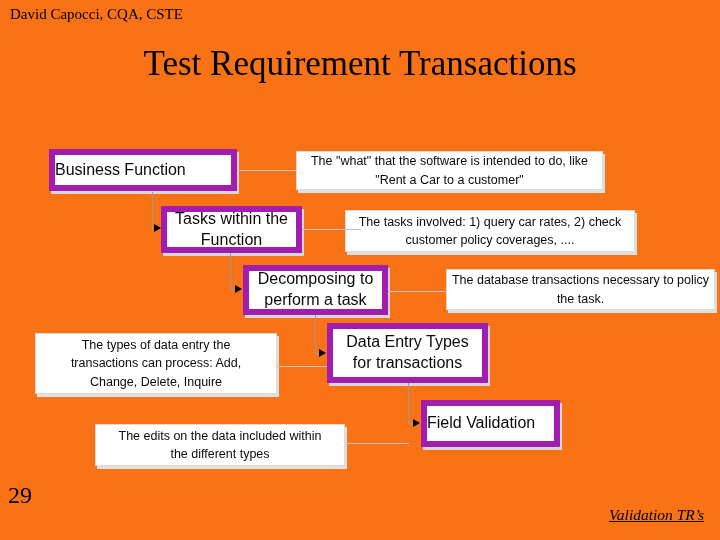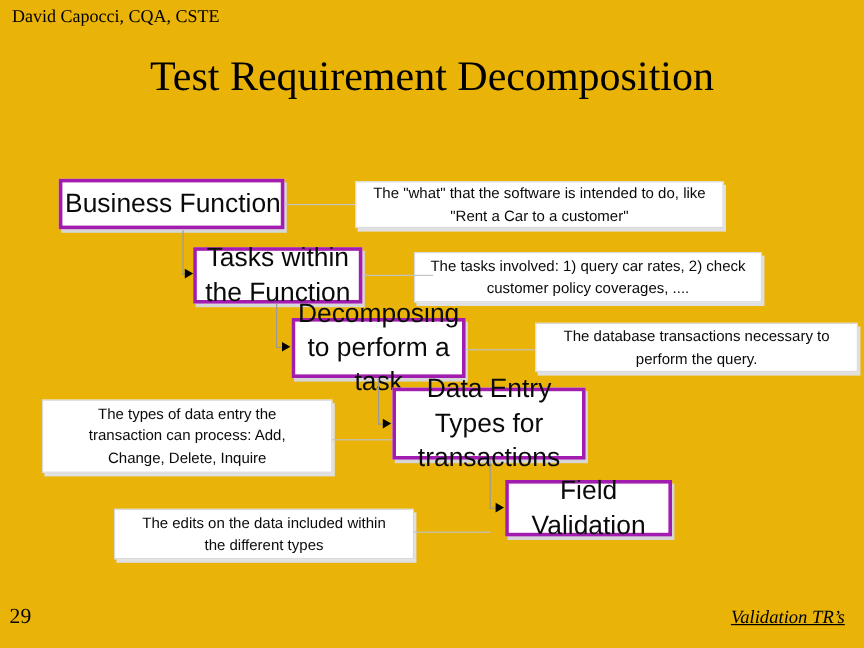--- a/index.html
+++ b/index.html
@@ -1,53 +1,53 @@
 <!DOCTYPE html>
 <html><head>
 <meta charset="utf-8">
 <style>
   html,body{margin:0;padding:0;background:#fff;}
   .slide{
-    position:relative;width:720px;height:540px;background:#eab308;
+    position:relative;width:720px;height:540px;background:#f97316;
     overflow:hidden;font-family:"Liberation Sans",sans-serif;color:#000;
   }
   .header-credit{
     position:absolute;left:10px;top:6px;
     font-family:"Liberation Serif","DejaVu Serif",serif;
     font-size:15px;color:#000;white-space:nowrap;
   }
   .slide-title{
     position:absolute;left:0;right:0;top:44px;text-align:center;
     font-family:"Liberation Serif","DejaVu Serif",serif;
     font-size:35px;color:#000;white-space:nowrap;
   }
   .flow-box{
     position:absolute;background:#ffffff;
-    border:3px solid #a21caf;box-shadow:2px 3px 0 0 #d6d6d6;
-    display:flex;align-items:center;justify-content:flex-end;text-align:center;
-    font-size:22px;line-height:1.3;color:#0a0a0a;box-sizing:border-box;
+    border:6px solid #a21caf;box-shadow:2px 3px 0 0 #d6d6d6;
+    display:flex;align-items:center;justify-content:flex-start;text-align:center;
+    font-size:16px;line-height:1.3;color:#0a0a0a;box-sizing:border-box;
   }
   .note-box{
     position:absolute;background:#ffffff;
     border:1px solid #dadada;box-shadow:2px 3px 0 0 #e0e0e0;
     display:flex;align-items:center;justify-content:center;text-align:center;
     font-size:12.5px;line-height:1.45;color:#0a0a0a;box-sizing:border-box;
   }
   .vline{position:absolute;width:1px;background:#9a9a9a;}
   .hline{position:absolute;height:1px;background:#9a9a9a;}
   .note-line{position:absolute;height:1px;background:#c2c2c2;}
   .arrowhead{
     position:absolute;width:0;height:0;
     border-top:4px solid transparent;border-bottom:4px solid transparent;
     border-left:7px solid #000;
   }
   .page-number{
-    position:absolute;left:8px;top:503px;
+    position:absolute;left:8px;top:482px;
     font-family:"Liberation Serif","DejaVu Serif",serif;
-    font-size:18px;color:#000;
+    font-size:24px;color:#000;
   }
   .footer-link{
     position:absolute;right:16px;top:506px;
     font-family:"Liberation Serif","DejaVu Serif",serif;
     font-style:italic;font-size:15.5px;color:#000;
     text-decoration:underline;white-space:nowrap;
   }
   
   #box-business{left:49px;top:149px;width:188px;height:42px;}
   #box-tasks{left:161px;top:206px;width:141px;height:47px;}
@@ -60,21 +60,21 @@
   #note-db{left:446px;top:269px;width:269px;height:41px;}
   #note-types{left:35px;top:333px;width:242px;height:61px;padding:0 22px;}
   #note-edits{left:95px;top:424px;width:250px;height:42px;padding:0 18px;}
 </style>
 </head>
 <body>
 
 <div class="slide">
 
   <div class="header-credit">David Capocci, CQA, CSTE</div>
-  <div class="slide-title">Test Requirement Decomposition</div>
+  <div class="slide-title">Test Requirement Transactions</div>
 
   <div class="flow-box" id="box-business">
     <span>Business Function</span>
   </div>
   <div class="flow-box" id="box-tasks">
     <span>Tasks within the Function</span>
   </div>
   <div class="flow-box" id="box-transactions">
     <span>Decomposing to perform a task</span>
   </div>
@@ -85,24 +85,24 @@
     <span>Field Validation</span>
   </div>
 
   <div class="note-box" id="note-what">
     <span>The "what" that the software is intended to do, like "Rent a Car to a customer"</span>
   </div>
   <div class="note-box" id="note-tasks">
     <span>The tasks involved: 1) query car rates, 2) check customer policy coverages, ....</span>
   </div>
   <div class="note-box" id="note-db">
-    <span>The database transactions necessary to perform the query.</span>
+    <span>The database transactions necessary to policy the task.</span>
   </div>
   <div class="note-box" id="note-types">
-    <span>The types of data entry the transaction can process: Add, Change, Delete, Inquire</span>
+    <span>The types of data entry the transactions can process: Add, Change, Delete, Inquire</span>
   </div>
   <div class="note-box" id="note-edits">
     <span>The edits on the data included within the different types</span>
   </div>
 
   <div class="vline" style="left:152px;top:192px;height:37px;"></div>
   <div class="hline" style="left:152px;top:228px;width:4px;"></div>
   <div class="arrowhead" style="left:154px;top:224px;"></div>
 
   <div class="vline" style="left:230px;top:253px;height:37px;"></div>

